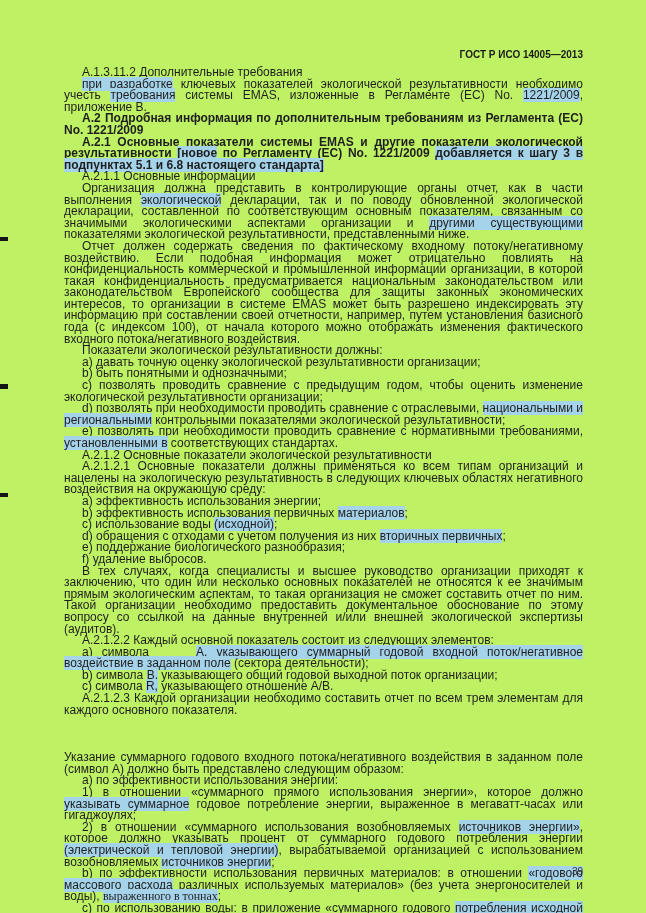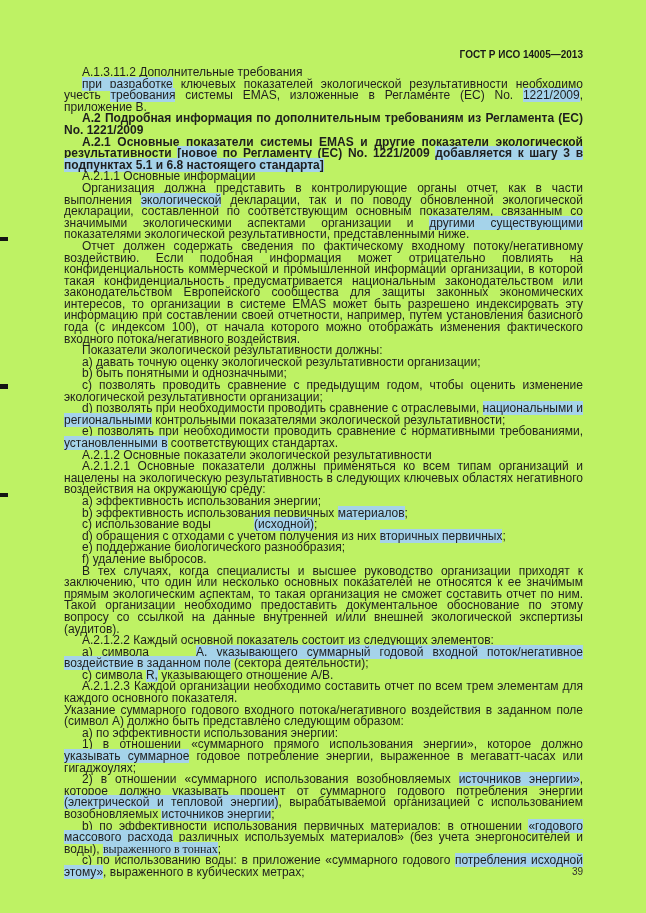--- a/index.html
+++ b/index.html
@@ -26,21 +26,21 @@
   .content {
     position: absolute;
     top: 67px; left: 64px;
     width: 519px;
     font-size: 12px;
     line-height: 11.6px;
     text-align: justify;
   }
   p.para { margin: 0; text-indent: 18px; }
   p.para.bold { font-weight: bold; }
-  p.para.noindent { text-indent: 0; }
+  p.para.noindent { text-indent: 0; margin-top: 36px; }
   .hl { background: #a5d3ea; }
   .doc-footer {
     position: absolute;
     right: 63px; bottom: 36px;
     font-size: 10px;
     color: #333;
   }
   .artifact {
     position: absolute;
     left: 0;
@@ -71,27 +71,28 @@
       <p class="para"><span>Показатели экологической результативности должны:</span></p>
       <p class="para"><span>a) давать точную оценку экологической результативности организации;</span></p>
       <p class="para"><span>b) быть понятными и однозначными;</span></p>
       <p class="para"><span>c) позволять проводить сравнение с предыдущим годом, чтобы оценить изменение экологической результативности организации;</span></p>
       <p class="para"><span>d) позволять при необходимости проводить сравнение с отраслевыми, </span><span class="hl" style="background-color: rgb(165, 211, 234);">национальными и региональными</span><span> контрольными показателями экологической результативности;</span></p>
       <p class="para"><span>e) позволять при необходимости проводить сравнение с нормативными требованиями, </span><span class="hl" style="background-color: rgb(165, 211, 234);">установленными в</span><span> соответствующих стандартах.</span></p>
       <p class="para"><span>А.2.1.2 Основные показатели экологической результативности</span></p>
       <p class="para"><span>А.2.1.2.1 Основные показатели должны применяться ко всем типам организаций и нацелены на экологическую результативность в следующих ключевых областях негативного воздействия на окружающую среду:</span></p>
       <p class="para"><span>a) эффективность использования энергии;</span></p>
       <p class="para"><span>b) эффективность использования первичных </span><span class="hl" style="background-color: rgb(165, 211, 234);">материалов</span><span>;</span></p>
-      <p class="para"><span>c) использование воды </span><span class="hl" style="background-color: rgb(165, 211, 234); margin-left: 40px;">(исходной)</span><span>;</span></p>
+      <p class="para"><span>c) использование воды </span><span class="hl" style="background-color: rgb(165, 211, 234);">(исходной)</span><span>;</span></p>
       <p class="para"><span>d) обращения с отходами с учетом получения из них </span><span class="hl" style="background-color: rgb(165, 211, 234);">вторичных первичных</span><span>;</span></p>
       <p class="para"><span>e) поддержание биологического разнообразия;</span></p>
       <p class="para"><span>f) удаление выбросов.</span></p>
       <p class="para"><span>В тех случаях, когда специалисты и высшее руководство организации приходят к заключению, что один или несколько основных показателей не относятся к ее значимым прямым экологическим аспектам, то такая организация не сможет составить отчет по ним. Такой организации необходимо предоставить документальное обоснование по этому вопросу со ссылкой на данные внутренней и/или внешней экологической экспертизы (аудитов).</span></p>
       <p class="para"><span>А.2.1.2.2 Каждый основной показатель состоит из следующих элементов:</span></p>
       <p class="para"><span>a) символа </span><span class="hl" style="background-color: rgb(165, 211, 234); margin-left: 38px;">А, указывающего суммарный годовой входной поток/негативное воздействие в заданном поле</span><span> (сектора деятельности);</span></p>
+      <p class="para"><span>b) символа </span><span class="hl" style="background-color: rgb(165, 211, 234);">В,</span><span> указывающего общий годовой выходной поток организации;</span></p>
       <p class="para"><span>c) символа </span><span class="hl" style="background-color: rgb(165, 211, 234);">R,</span><span> указывающего отношение А/В.</span></p>
       <p class="para"><span>А.2.1.2.3 Каждой организации необходимо составить отчет по всем трем элементам для каждого основного показателя.</span></p>
       <p class="para noindent"><span>Указание суммарного годового входного потока/негативного воздействия в заданном поле (символ А) должно быть представлено следующим образом:</span></p>
       <p class="para"><span>a) по эффективности использования энергии:</span></p>
       <p class="para"><span>1) в отношении «суммарного прямого использования энергии», которое должно </span><span class="hl" style="background-color: rgb(165, 211, 234);">указывать суммарное</span><span> годовое потребление энергии, выраженное в мегаватт-часах или гигаджоулях;</span></p>
       <p class="para"><span>2) в отношении «суммарного использования возобновляемых </span><span class="hl" style="background-color: rgb(165, 211, 234);">источников энергии»</span><span>, которое должно указывать процент от суммарного годового потребления энергии </span><span class="hl" style="background-color: rgb(165, 211, 234);">(электрической и тепловой энергии)</span><span>, вырабатываемой организацией с использованием возобновляемых </span><span class="hl" style="background-color: rgb(165, 211, 234);">источников энергии</span><span>;</span></p>
       <p class="para"><span>b) по эффективности использования первичных материалов: в отношении </span><span class="hl" style="background-color: rgb(165, 211, 234);">«годового массового расхода</span><span> различных используемых материалов» (без учета энергоносителей и воды), </span><span class="hl" style="background-color: rgb(165, 211, 234); font-family: Liberation Serif, serif;">выраженного в тоннах</span><span>;</span></p>
       <p class="para"><span>c) по использованию воды: в приложение «суммарного годового </span><span class="hl" style="background-color: rgb(165, 211, 234);">потребления исходной этому»</span><span>, выраженного в кубических метрах;</span></p>
     </div>
 

